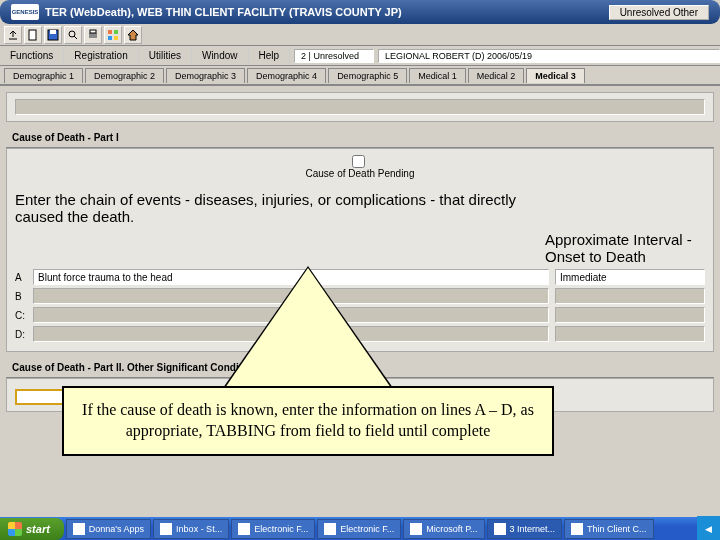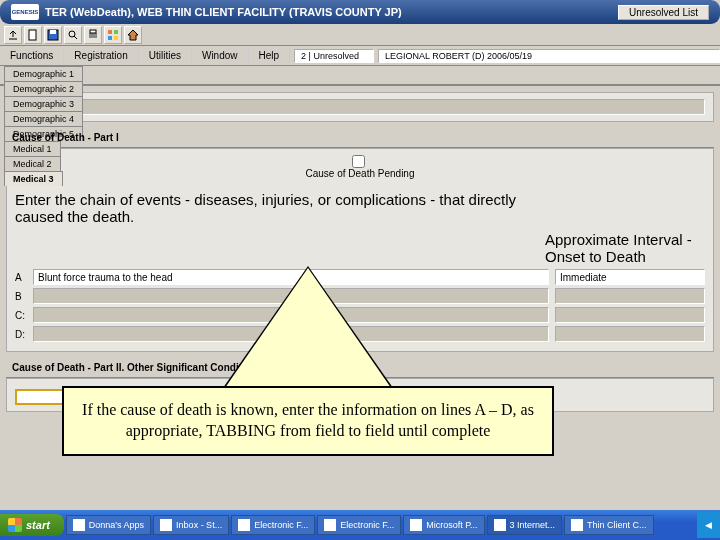--- a/index.html
+++ b/index.html
@@ -12,21 +12,21 @@
   
   .toolbar1 { background: #d4d0c8; height: 22px; display: flex; align-items: center; padding: 0 4px; border-bottom: 1px solid #888; }
   .toolbar1 .ico { width: 18px; height: 18px; border: 1px outset #fff; margin-right: 2px; background: #e8e4db; display: flex; align-items: center; justify-content: center; }
   .ico svg { width: 12px; height: 12px; }
   
   .menubar { background: #d4d0c8; height: 20px; display: flex; align-items: center; border-bottom: 1px solid #888; }
   .menubar .menu { padding: 2px 10px; font-size: 10px; border-right: 1px solid #ccc; }
   .menubar .status { border: 1px inset #fff; background: #fff; padding: 1px 6px; font-size: 9px; margin-left: 4px; width: 80px; }
   .menubar .recent { border: 1px inset #fff; background: #fff; padding: 1px 6px; font-size: 9px; margin-left: 4px; flex: 1; }
   
-  .tabrow { background: #d4d0c8; height: 20px; display: flex; align-items: flex-start; padding: 0 4px; border-bottom: 2px solid #888; flex-direction: column; }
+  .tabrow { background: #d4d0c8; height: 20px; display: flex; align-items: center; padding: 0 4px; border-bottom: 2px solid #888; }
   .tab { background: #d4d0c8; border: 1px solid #888; border-bottom: none; padding: 2px 8px; font-size: 9px; margin-right: 2px; }
   .tab.active { background: #e8e4db; font-weight: bold; }
   
   .content { padding: 6px; background: #d4d0c8; }
   
   .section { margin-bottom: 6px; }
   .section-header { font-size: 10px; font-weight: bold; padding: 4px 6px; background: #d4d0c8; border-bottom: 1px solid #888; }
   .section-body { background: #e8e6e0; border: 1px solid #aaa; padding: 6px 8px; }
   
   .osc-field { background: #c8c4b8; border: 1px inset #fff; height: 16px; }
@@ -45,36 +45,36 @@
   .line-row .interval { width: 150px; border: 1px inset #fff; background: #fff; height: 16px; padding: 1px 4px; font-size: 10px; }
   .line-row .interval.grey { background: #c8c4b8; }
   
   .part2 .fld { background: #fff; border: 2px solid #d4a017; height: 16px; width: 490px; margin-top: 4px; }
   .annotation-tri { position: absolute; top: 268px; left: 218px; width: 0; height: 0;
     border-left: 90px solid transparent; border-right: 90px solid transparent; border-bottom: 130px solid #ffffcc; }
   .annotation-tri-b { position: absolute; top: 266px; left: 216px; width: 0; height: 0;
     border-left: 92px solid transparent; border-right: 92px solid transparent; border-bottom: 132px solid #000; }
   .annotation { position: absolute; top: 386px; left: 62px; width: 492px; background: #ffffcc; border: 2px solid #000; padding: 12px 16px; font-size: 16px; font-family: "Times New Roman", serif; text-align: center; line-height: 1.3; }
   
-  .taskbar { position: absolute; bottom: 0; left: 0; right: 0; height: 30px; background: linear-gradient(#3a7ee0, #245bc8 40%, #245bc8); display: flex; align-items: center; }
+  .taskbar { position: absolute; bottom: 0; left: 0; right: 0; height: 23px; background: linear-gradient(#3a7ee0, #245bc8 40%, #245bc8); display: flex; align-items: center; }
   .taskbar .start { background: linear-gradient(#5aa02c, #3c8018); color: #fff; font-weight: bold; font-style: italic; padding: 4px 14px 4px 8px; font-size: 11px; border-radius: 0 8px 8px 0; display: flex; align-items: center; }
   .taskbar .start .winlogo { width: 14px; height: 14px; margin-right: 4px; background:
     conic-gradient(#e74 0 25%, #6c4 0 50%, #39e 0 75%, #fc3 0); border-radius: 2px; }
   .taskbar .tbtn { background: #3d6fc4; border: 1px solid #2a4f8f; color: #fff; padding: 2px 6px; font-size: 9px; margin-left: 2px; display: flex; align-items: center; height: 20px; min-width: 72px; }
   .taskbar .tbtn .ico2 { width: 12px; height: 12px; background: #fff; margin-right: 4px; }
   .taskbar .tbtn.active { background: #2a5bb0; }
   .taskbar .tray { margin-left: auto; background: #1a8fd8; padding: 2px 8px; color: #fff; font-size: 9px; height: 26px; display: flex; align-items: center; }
 </style>
 </head>
 <body>
 
 <div class="titlebar">
   <div class="logo">GENESIS</div>
   <div class="title">TER (WebDeath), WEB THIN CLIENT FACILITY (TRAVIS COUNTY JP)</div>
-  <button class="btn">Unresolved List</button>
+  <button class="btn">Unresolved Other</button>
 </div>
 
 <div class="toolbar1">
   <div class="ico">
       <svg viewBox="0 0 12 12">
         <path d="M2 10h8M6 2v6M3 5l3-3 3 3" stroke="#000" fill="none"></path>
       </svg>
     </div>
   <div class="ico">
       <svg viewBox="0 0 12 12">

